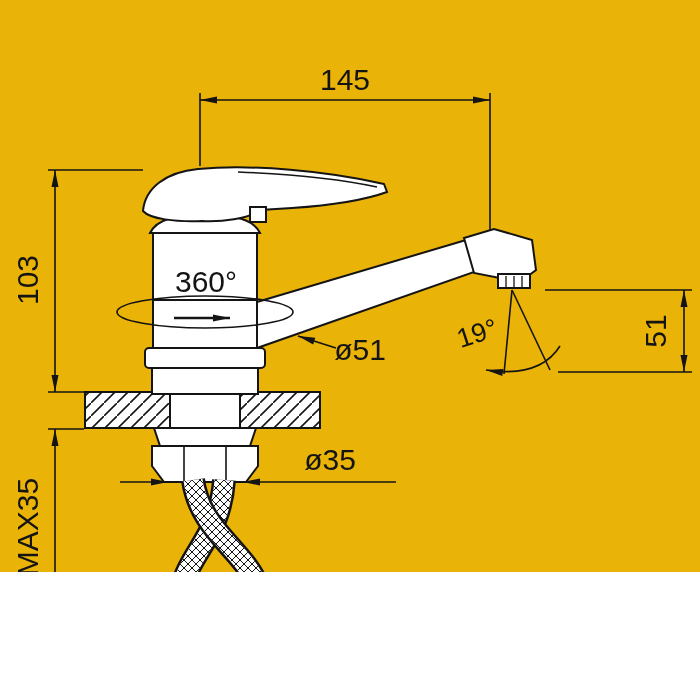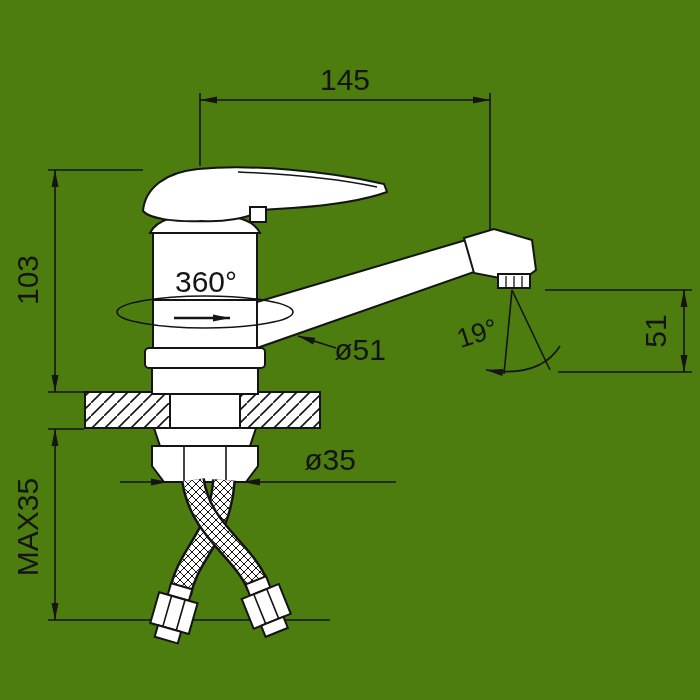--- a/index.html
+++ b/index.html
@@ -1,16 +1,16 @@
 <!DOCTYPE html>
 <html><head>
 <meta charset="utf-8">
 <style>
   html,body{margin:0;padding:0;background:#ffffff;}
-  .canvas{width:700px;height:700px;background:#4d7c0f;overflow:hidden;}
+  .canvas{width:700px;height:572px;background:#eab308;overflow:hidden;}
   svg{display:block;}
   text{font-family:"Liberation Sans","DejaVu Sans",sans-serif;fill:#141414;}
   .dim{font-size:30px;}
   .dim-sm{font-size:27px;}
 </style>
 </head>
 <body>
 
 <div class="canvas">
 <svg width="700" height="700" viewBox="0 0 700 700">

